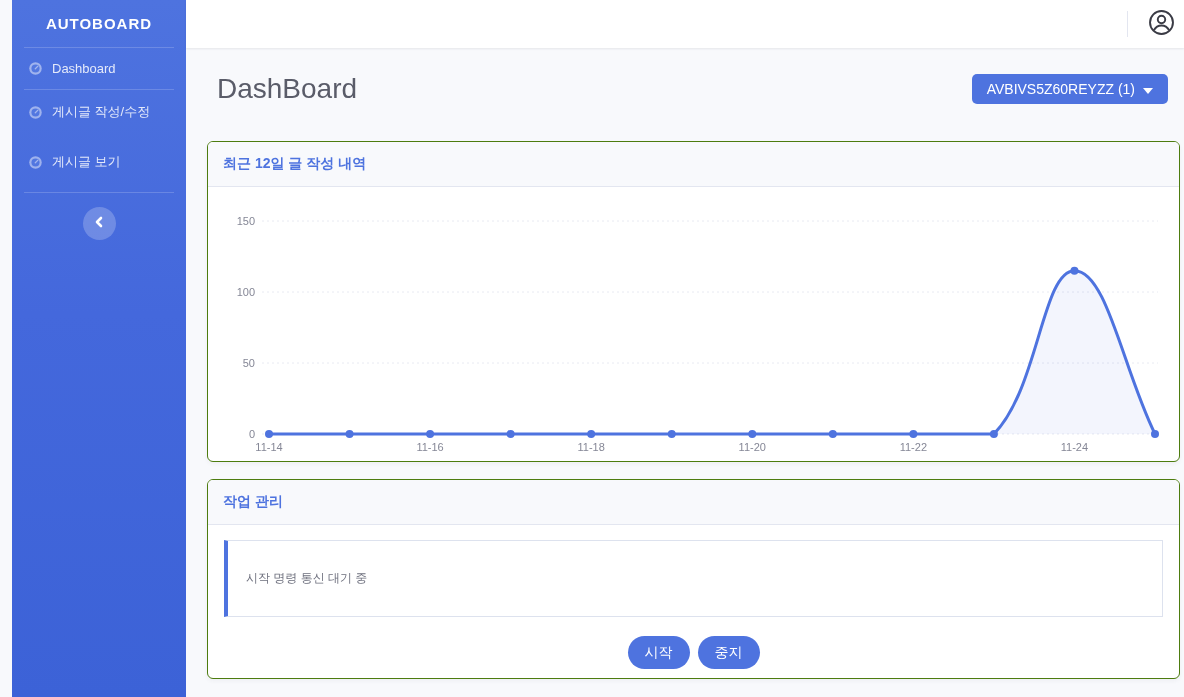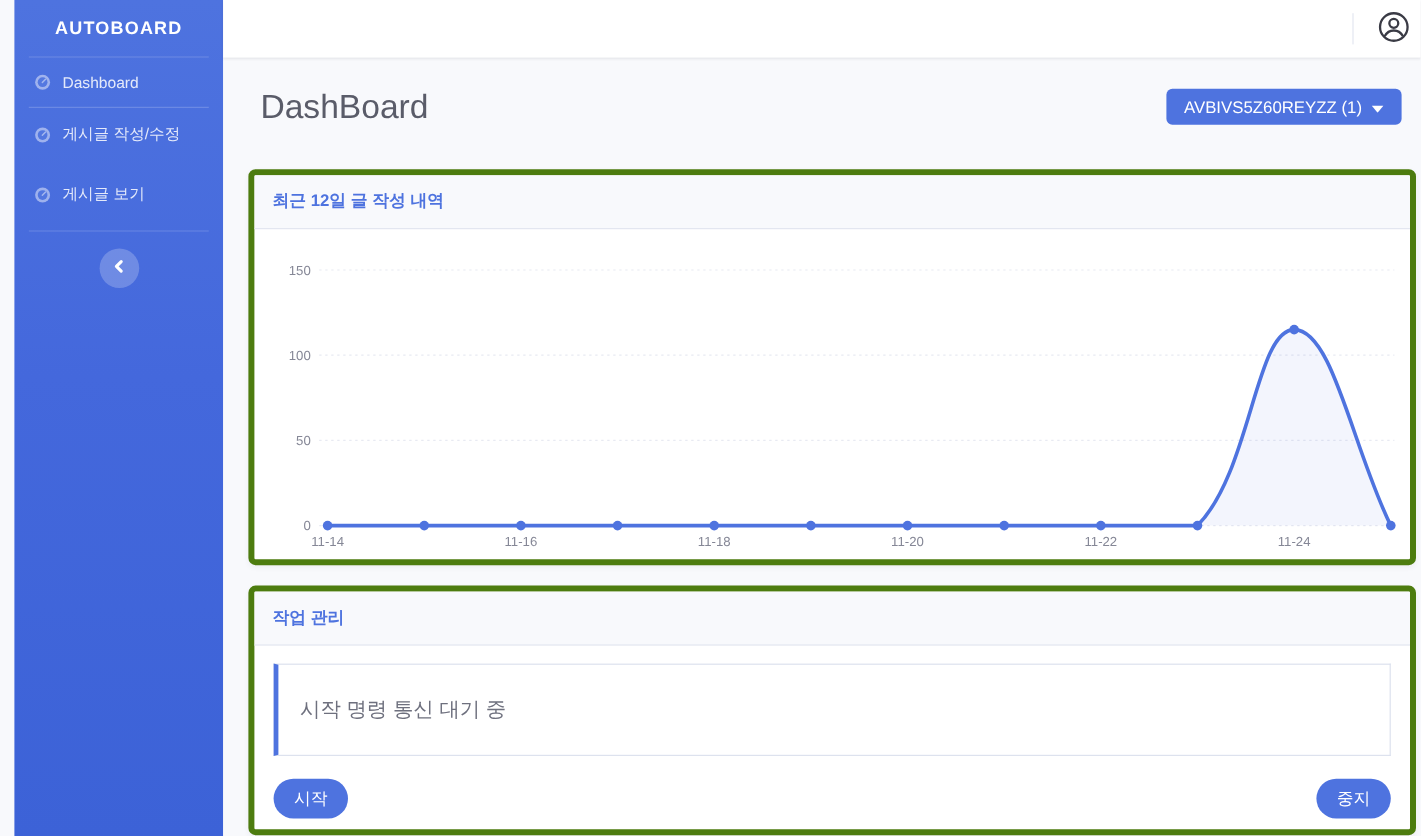--- a/index.html
+++ b/index.html
@@ -34,31 +34,31 @@
     display:flex; align-items:center; justify-content:center; }
 
   .content { flex:1; padding:25px 4px 0 21px; }
   .page-header { display:flex; align-items:center; justify-content:space-between;
     margin:0 12px 36px 10px; }
   .page-title { font-size:28px; font-weight:400; color:#5a5c69; }
   .account-btn { background:#4e73df; color:#fff; border:none; border-radius:5px;
     font-size:14px; padding:7px 15px; display:inline-flex; align-items:center; gap:8px;
     cursor:pointer; font-family:inherit;text-align:right; }
 
-  .card { background:#fff; border:5px solid #4d7c0f; border-radius:6px;
+  .card { background:#fff; border:1px solid #4d7c0f; border-radius:6px;
     box-shadow:0 2px 4px rgba(58,59,69,0.05); margin-bottom:17px; overflow:hidden; }
   .card-header { background:#f8f9fc; border-bottom:1px solid #e3e6f0;
     padding:13px 15px; font-size:14px; font-weight:bold; color:#4e73df; }
   .chart-body { padding:17px 16px 0; }
   .tasks-body { padding:15px 16px 9px; }
 
   .status-box { border:1px solid #dde2ee; border-left:4px solid #4e73df; border-radius:0;
     background:#fff; height:77px; display:flex; align-items:center; padding-left:18px;
-    color:#6e707e; font-size:17px; margin-bottom:19px; }
-  .actions { display:flex; justify-content:space-between; gap:8px; }
+    color:#6e707e; font-size:12px; margin-bottom:19px; }
+  .actions { display:flex; justify-content:center; gap:8px; }
   .pill-btn { background:#4e73df; color:#fff; border:none; border-radius:17px;
     height:33px; padding:0 17px; font-size:14px; cursor:pointer; font-family:inherit; }
 
   svg text { font-family:"Liberation Sans","DejaVu Sans",sans-serif; }
 </style>
 </head>
 <body>
 
 <div class="app">
 

